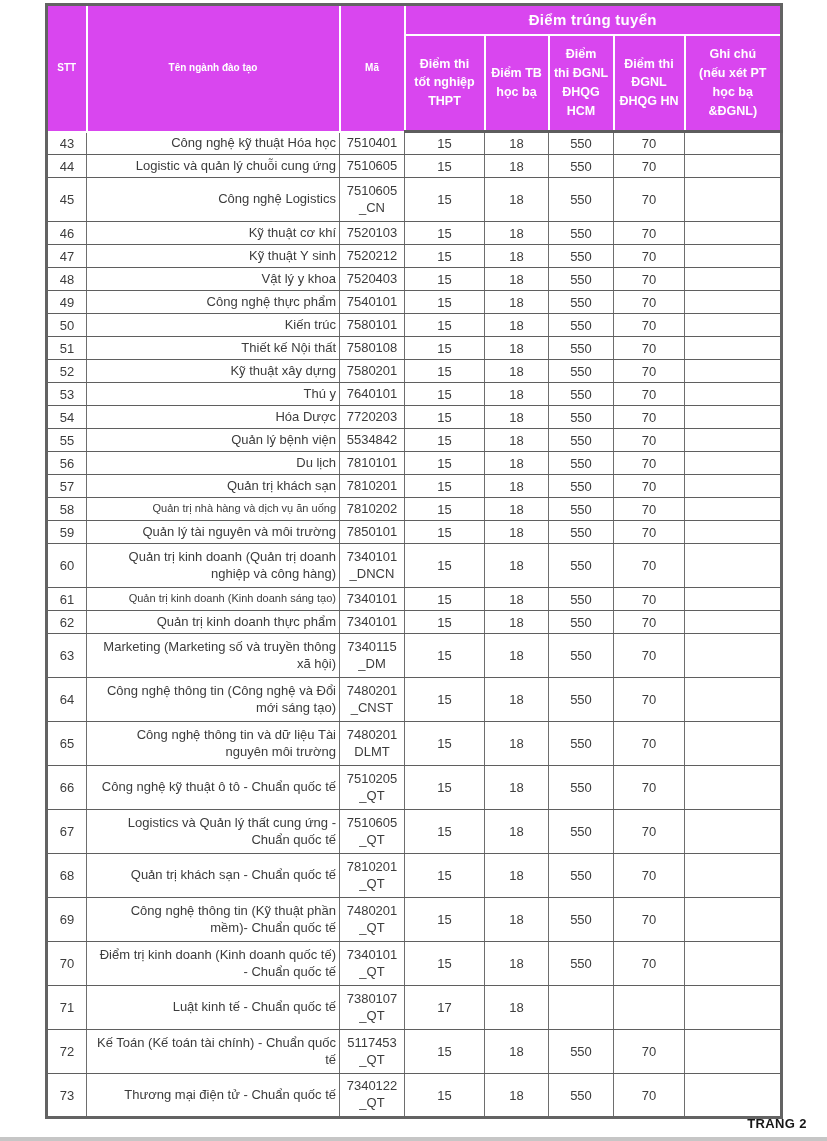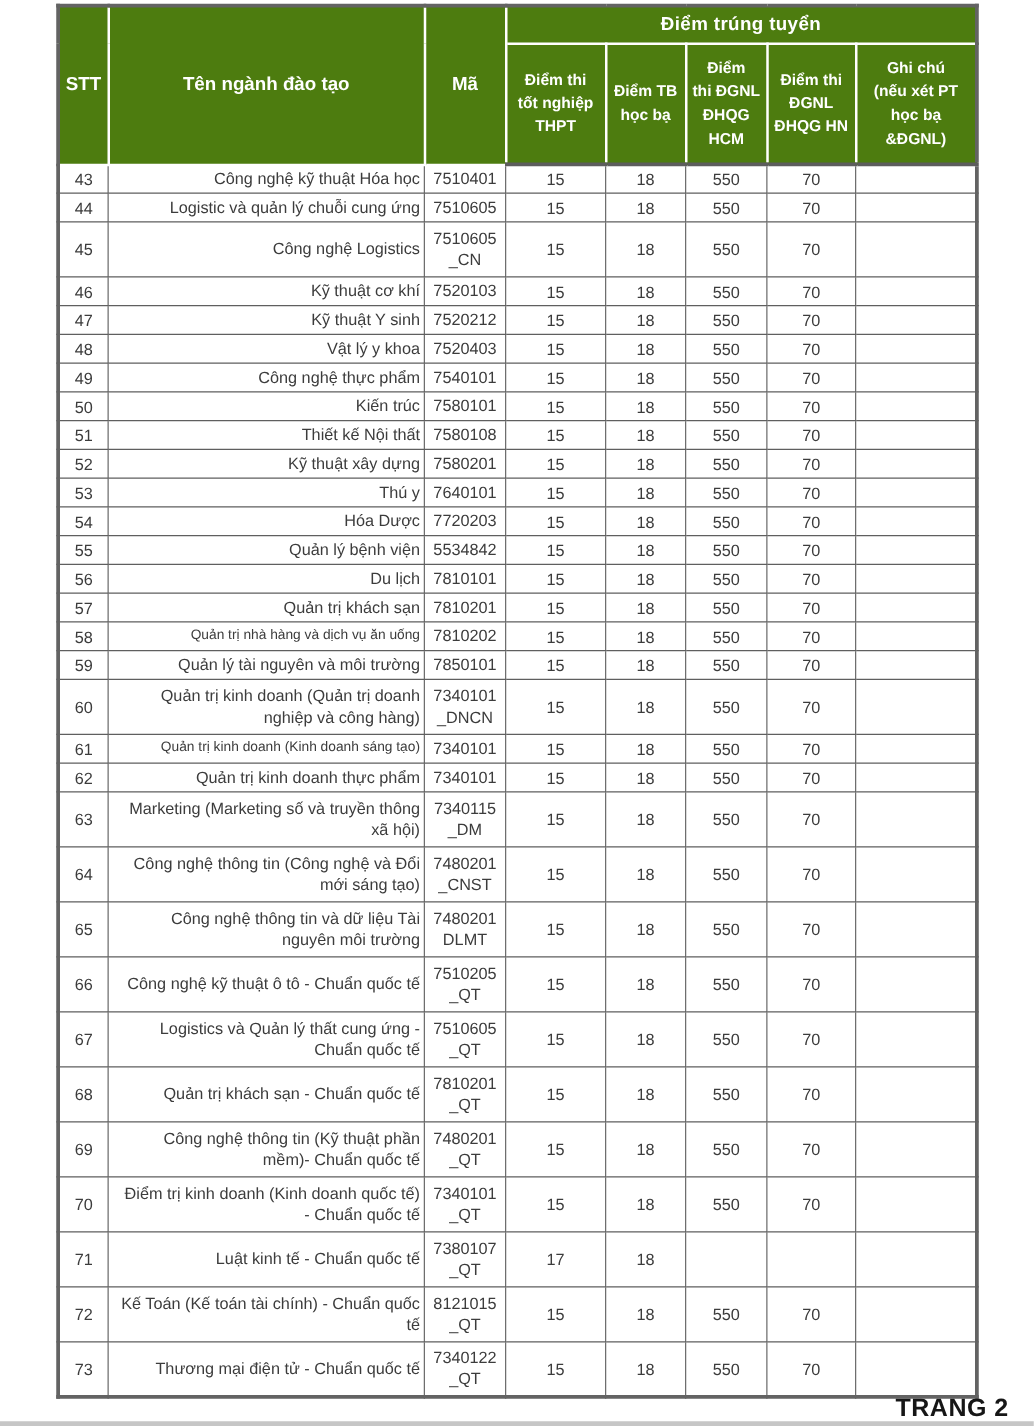--- a/index.html
+++ b/index.html
@@ -14,34 +14,34 @@
 
   table.admission {
     position:absolute; left:45px; top:3px;
     width:735px;
     border-collapse:collapse;
     table-layout:fixed;
     border:3px solid #636363;
   }
   
   thead th {
-    background:#4d7c0f;
+    background:#d946ef;
     color:#ffffff;
     font-weight:bold;
     border:2px solid #ffffff;
     text-align:center;
     vertical-align:middle;
     white-space:pre-line;
     padding:2px 2px;
   }
   thead tr.top-row { height:30px; }
   thead tr.sub-row { height:97px; }
   thead tr.sub-row th { border-bottom:3px solid #5d5d5d; }
   th.h-group { font-size:15px; letter-spacing:0.3px; }
-  th.h-main  { font-size:15px; line-height:1.45; }
+  th.h-main  { font-size:10px; line-height:1.45; }
   th.h-sub   { font-size:12.5px; line-height:1.5; }
 
   
   tbody tr { height:23px;margin-top:16px; }
   tbody tr.tall { height:44px; }
   tbody td {
     border:1px solid #6e6e6e;
     border-top-color:#5f5f5f;
     border-bottom-color:#5f5f5f;
     color:#3c3c3c;
@@ -50,21 +50,21 @@
     vertical-align:middle;
     padding:1px 3px;
     overflow:hidden;
   }
   tbody td.col-name { text-align:right; padding-left:8px; line-height:1.25; }
   tbody td.col-name.compact { font-size:11px; }
   tbody td.col-code { white-space:pre-line; line-height:1.3; }
 
   .footer-page {
     position:absolute; top:1116px; right:20px;
-    font-size:20px; font-weight:bold;
+    font-size:13px; font-weight:bold;
     color:#161616; letter-spacing:0.4px;
   }
   .bottom-edge {
     position:absolute; left:0; bottom:0;
     width:100%; height:4px;
     background:#c6c6c6;
   }
 </style>
 </head>
 <body>
@@ -406,21 +406,21 @@
 _QT</td>
           <td class="col-thpt">17</td>
           <td class="col-tb">18</td>
           <td class="col-hcm"></td>
           <td class="col-hn"></td>
           <td class="col-note"></td>
         </tr>
         <tr class="tall">
           <td class="col-stt">72</td>
           <td class="col-name">Kế Toán (Kế toán tài chính) - Chuẩn quốc tế</td>
-          <td class="col-code">8121015
+          <td class="col-code">5117453
 _QT</td>
           <td class="col-thpt">15</td>
           <td class="col-tb">18</td>
           <td class="col-hcm">550</td>
           <td class="col-hn">70</td>
           <td class="col-note"></td>
         </tr>
         <tr class="tall">
           <td class="col-stt">73</td>
           <td class="col-name">Thương mại điện tử - Chuẩn quốc tế</td>

